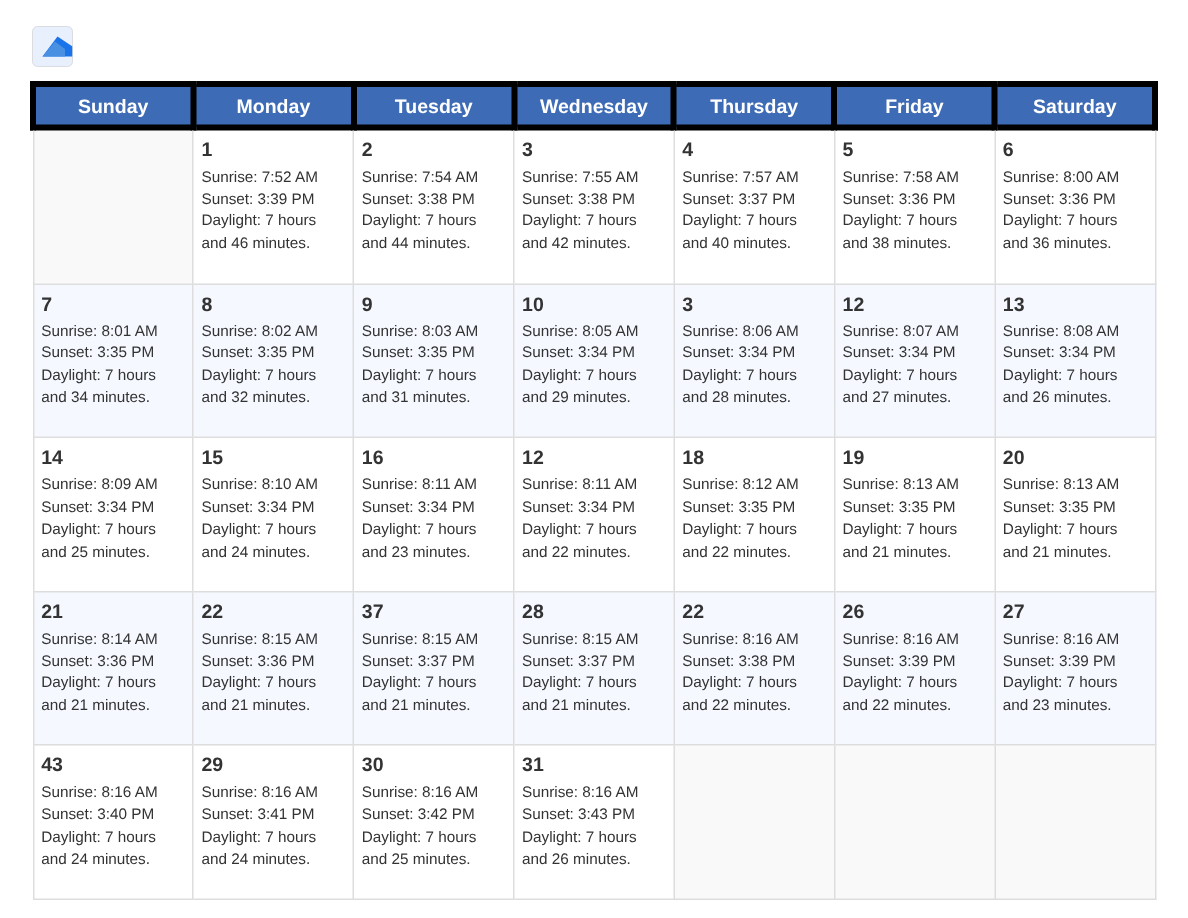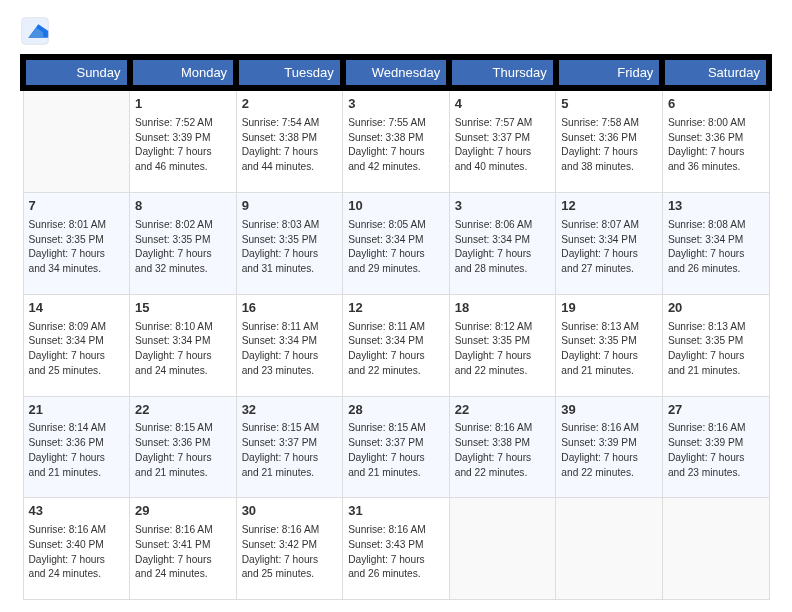--- a/index.html
+++ b/index.html
@@ -61,25 +61,25 @@
     }
     .calendar {
       flex: 1;
       border-collapse: collapse;
       width: 100%;
       font-size: 10.5px;
     }
     .calendar th {
       background: #3d6bb5;
       color: #fff;
-      text-align: right;
+      text-align: center;
       padding: 5px 6px;
       font-size: 13px;
-      font-weight: normal;
-      border: 6px solid #000000;
+      font-weight: bold;
+      border: 4px solid #000000;
     }
     .calendar td {
       vertical-align: top;
       padding: 4px 5px;
       border: 1px solid #ddd;
       width: calc(100% / 7);
       height: 88px;
       background: #fff;
       color: #333;
       font-size: 10.2px;
@@ -157,24 +157,24 @@
           <td><span class="day-num">15</span>Sunrise: 8:10 AM<br>Sunset: 3:34 PM<br>Daylight: 7 hours and 24 minutes.</td>
           <td><span class="day-num">16</span>Sunrise: 8:11 AM<br>Sunset: 3:34 PM<br>Daylight: 7 hours and 23 minutes.</td>
           <td><span class="day-num">12</span>Sunrise: 8:11 AM<br>Sunset: 3:34 PM<br>Daylight: 7 hours and 22 minutes.</td>
           <td><span class="day-num">18</span>Sunrise: 8:12 AM<br>Sunset: 3:35 PM<br>Daylight: 7 hours and 22 minutes.</td>
           <td><span class="day-num">19</span>Sunrise: 8:13 AM<br>Sunset: 3:35 PM<br>Daylight: 7 hours and 21 minutes.</td>
           <td><span class="day-num">20</span>Sunrise: 8:13 AM<br>Sunset: 3:35 PM<br>Daylight: 7 hours and 21 minutes.</td>
         </tr>
         <tr>
           <td><span class="day-num">21</span>Sunrise: 8:14 AM<br>Sunset: 3:36 PM<br>Daylight: 7 hours and 21 minutes.</td>
           <td><span class="day-num">22</span>Sunrise: 8:15 AM<br>Sunset: 3:36 PM<br>Daylight: 7 hours and 21 minutes.</td>
-          <td><span class="day-num">32</span>Sunrise: 8:15 AM<br>Sunset: 3:37 PM<br>Daylight: 7 hours and 21 minutes.</td>
+          <td><span class="day-num">37</span>Sunrise: 8:15 AM<br>Sunset: 3:37 PM<br>Daylight: 7 hours and 21 minutes.</td>
           <td><span class="day-num">28</span>Sunrise: 8:15 AM<br>Sunset: 3:37 PM<br>Daylight: 7 hours and 21 minutes.</td>
           <td><span class="day-num">22</span>Sunrise: 8:16 AM<br>Sunset: 3:38 PM<br>Daylight: 7 hours and 22 minutes.</td>
-          <td><span class="day-num">39</span>Sunrise: 8:16 AM<br>Sunset: 3:39 PM<br>Daylight: 7 hours and 22 minutes.</td>
+          <td><span class="day-num">26</span>Sunrise: 8:16 AM<br>Sunset: 3:39 PM<br>Daylight: 7 hours and 22 minutes.</td>
           <td><span class="day-num">27</span>Sunrise: 8:16 AM<br>Sunset: 3:39 PM<br>Daylight: 7 hours and 23 minutes.</td>
         </tr>
         <tr>
           <td><span class="day-num">43</span>Sunrise: 8:16 AM<br>Sunset: 3:40 PM<br>Daylight: 7 hours and 24 minutes.</td>
           <td><span class="day-num">29</span>Sunrise: 8:16 AM<br>Sunset: 3:41 PM<br>Daylight: 7 hours and 24 minutes.</td>
           <td><span class="day-num">30</span>Sunrise: 8:16 AM<br>Sunset: 3:42 PM<br>Daylight: 7 hours and 25 minutes.</td>
           <td><span class="day-num">31</span>Sunrise: 8:16 AM<br>Sunset: 3:43 PM<br>Daylight: 7 hours and 26 minutes.</td>
           <td class="empty"></td>
           <td class="empty"></td>
           <td class="empty"></td>

